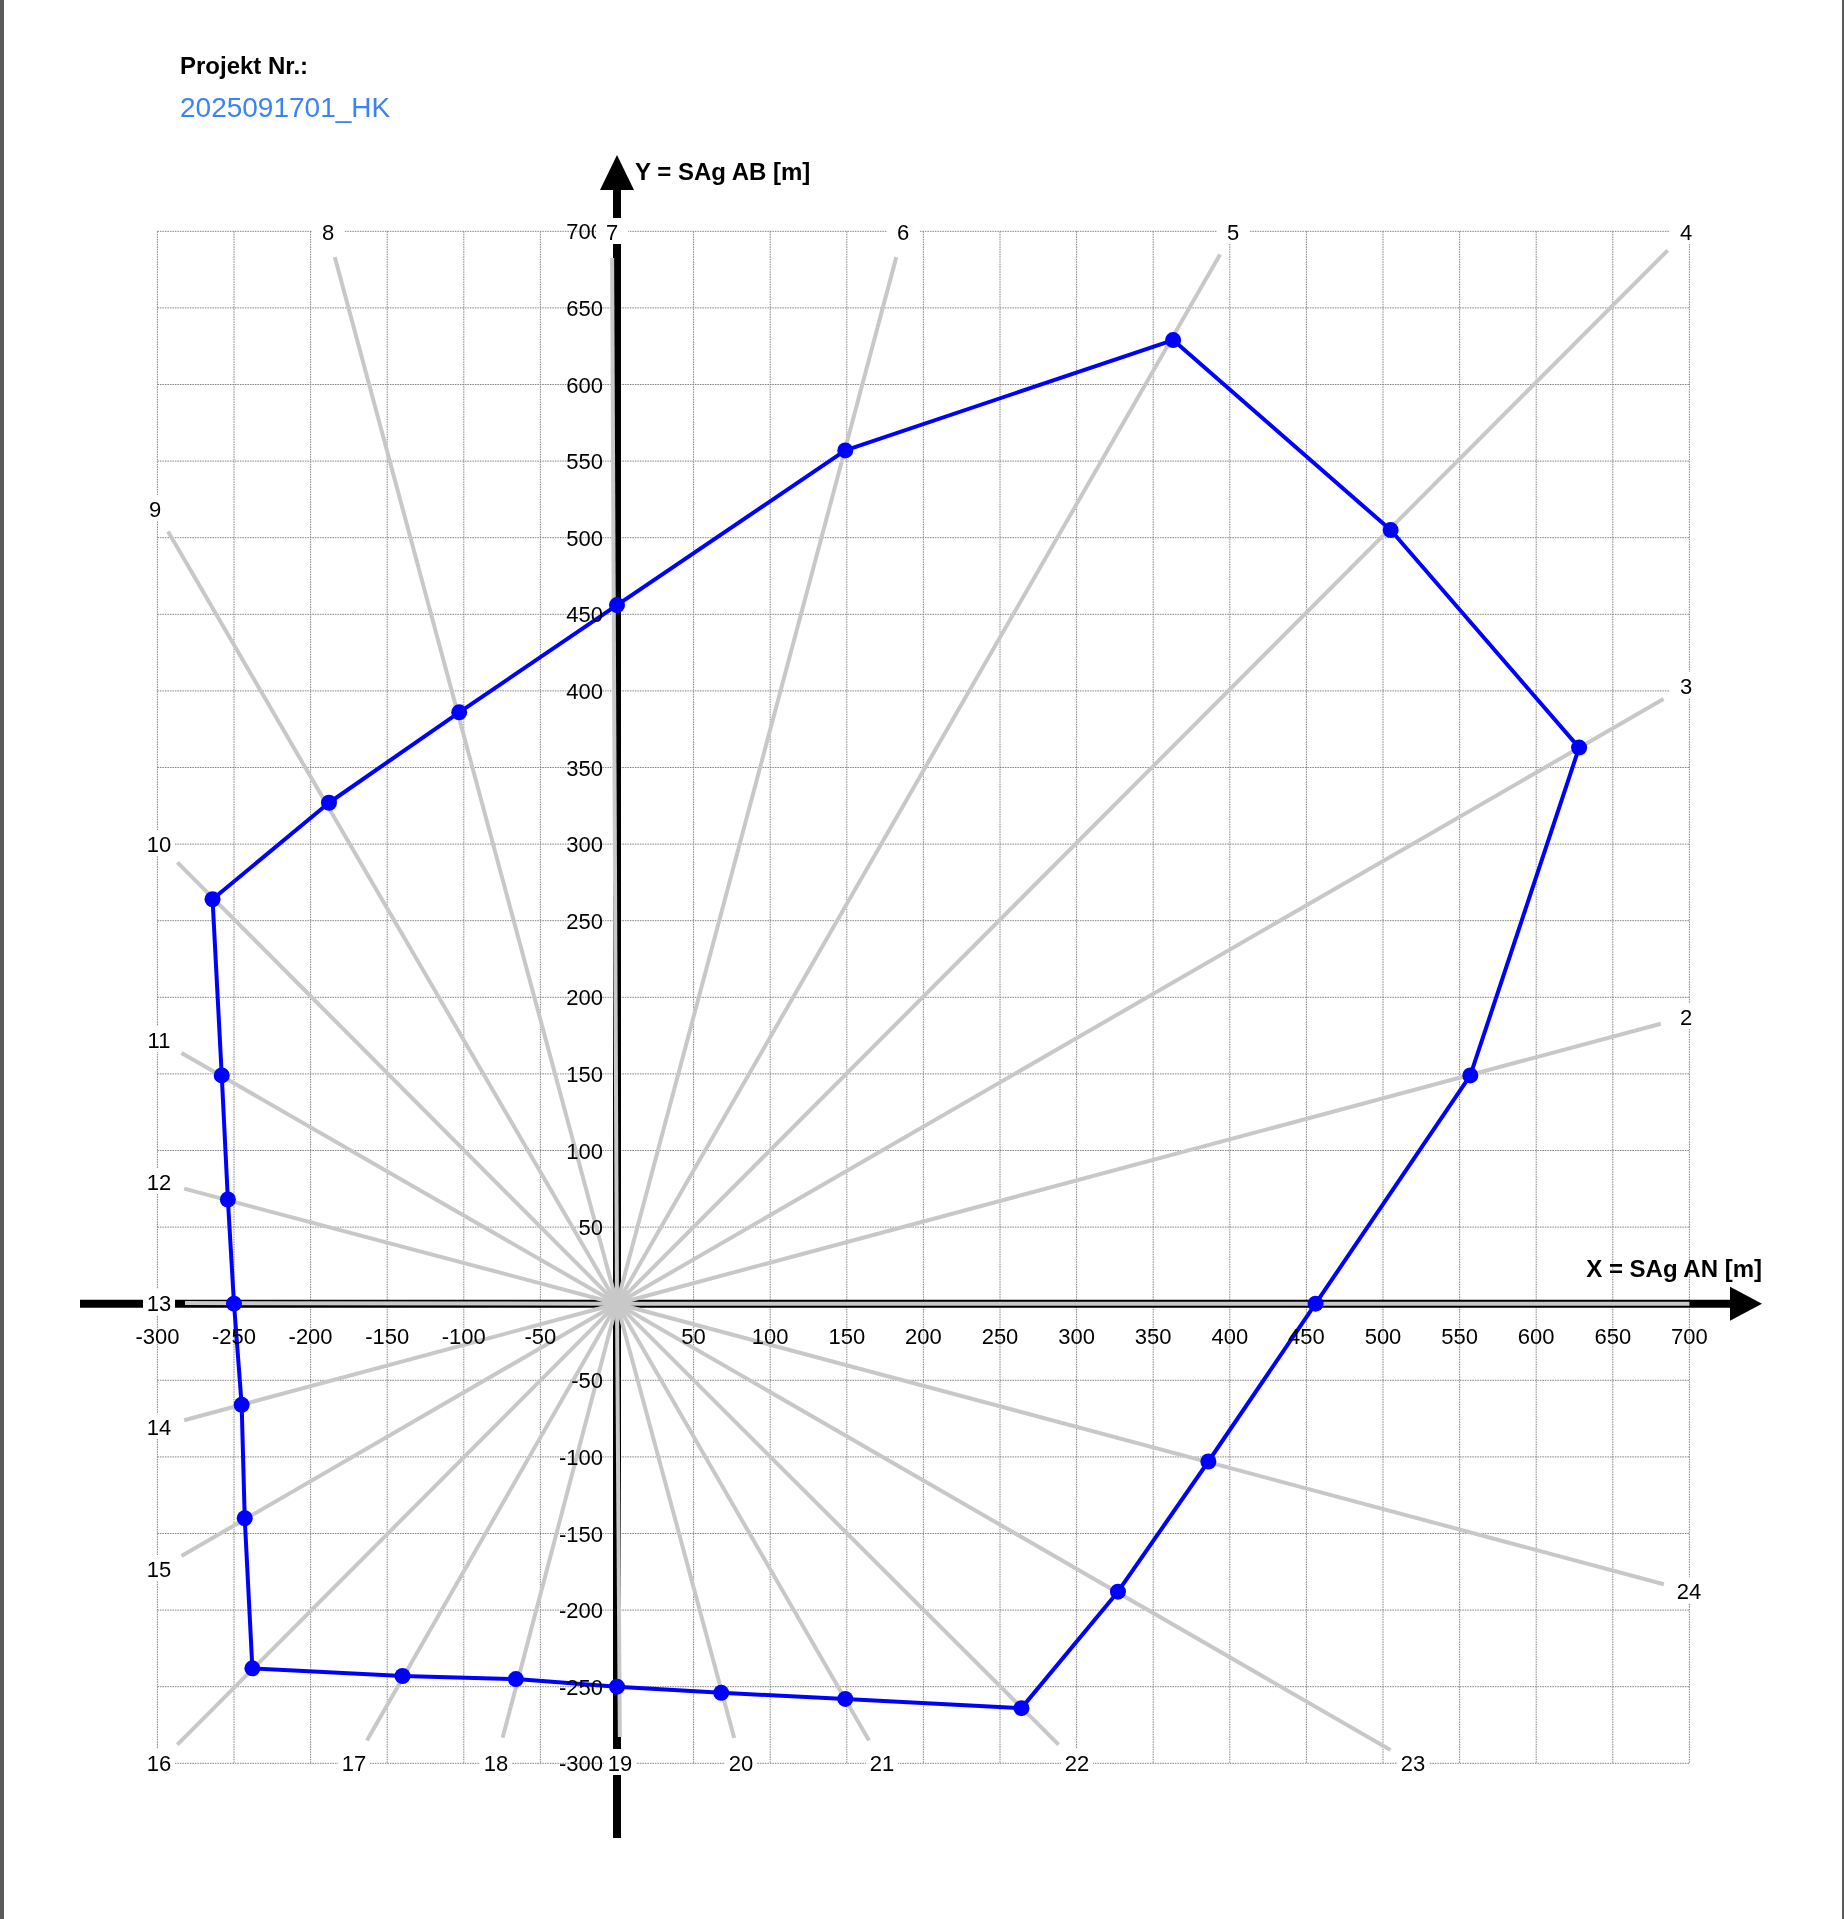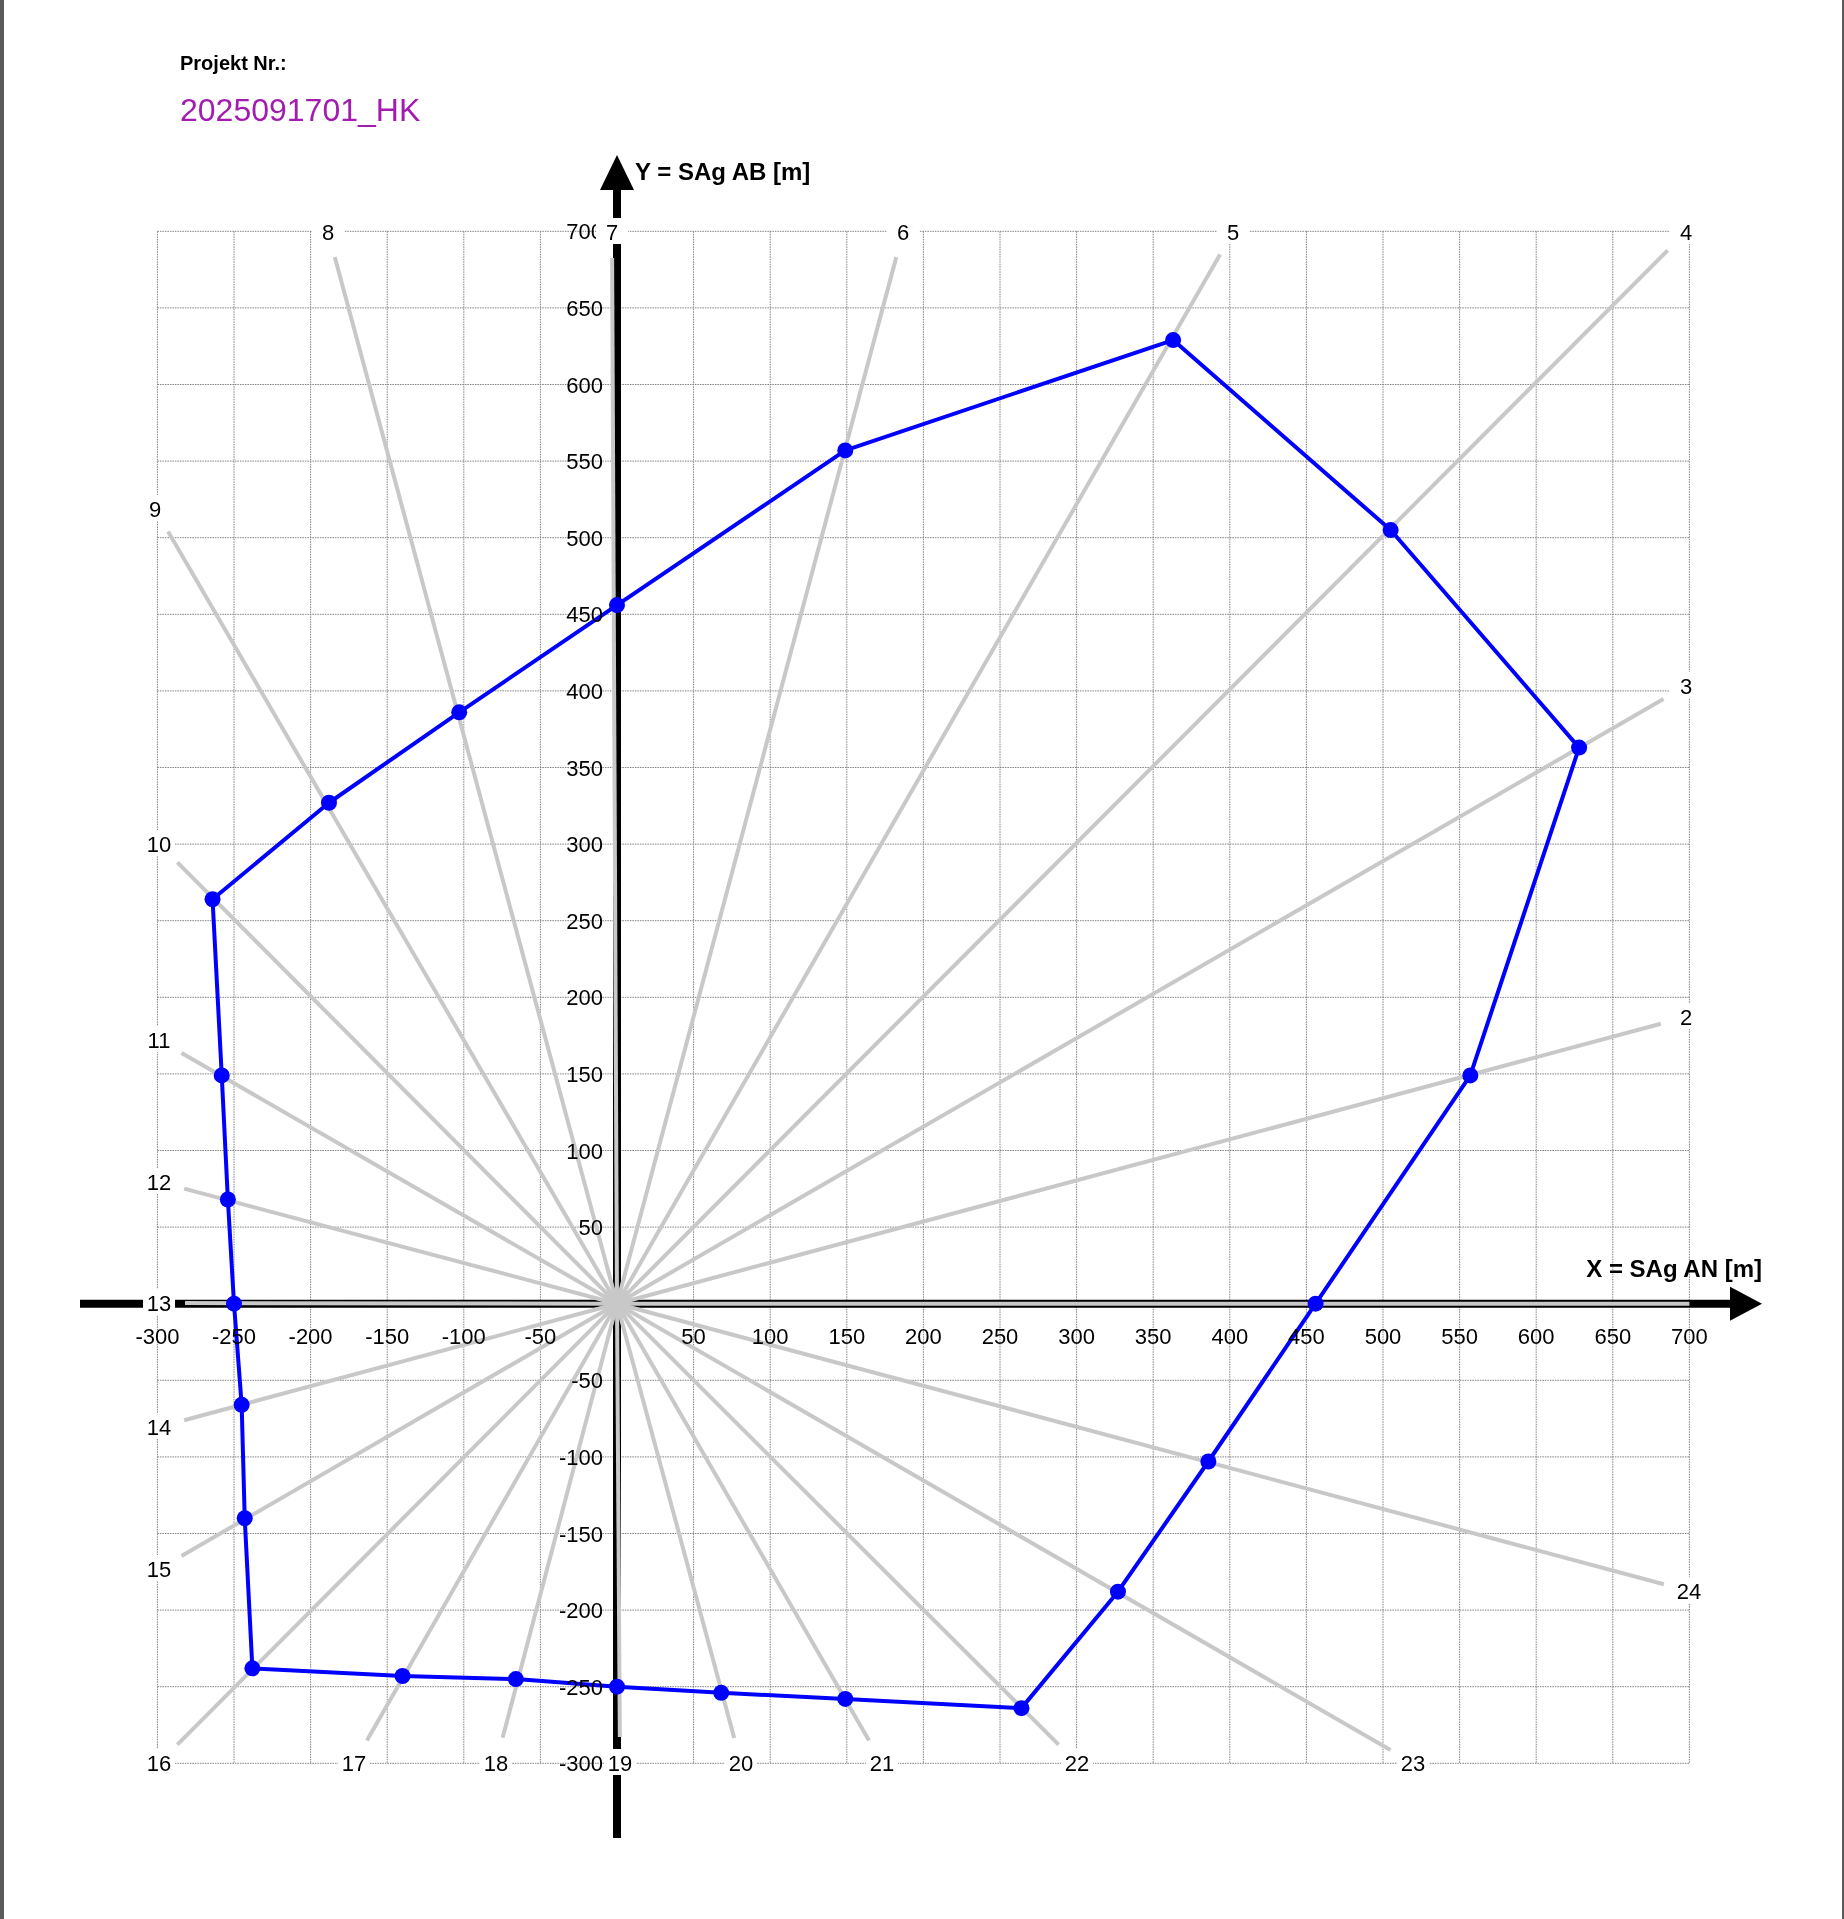--- a/index.html
+++ b/index.html
@@ -1,20 +1,20 @@
 <!DOCTYPE html>
 <html><head>
 <meta charset="utf-8">
 <style>
   html, body { margin: 0; padding: 0; background: #ffffff; }
   body { width: 1844px; height: 1919px; position: relative; overflow: hidden; font-family: "Liberation Sans", sans-serif; }
   .frame-left { position: absolute; left: 0; top: 0; width: 4px; height: 1919px; background: #5a5a5a; }
   .frame-right { position: absolute; right: 0; top: 0; width: 2px; height: 1919px; background: #5a5a5a; }
-  .project-label { position: absolute; left: 180px; top: 52px; font-size: 20px; font-weight: bold; color: #000; }
-  .project-value { position: absolute; left: 180px; top: 92px; font-size: 32px; color: #a21caf; }
+  .project-label { position: absolute; left: 180px; top: 52px; font-size: 24px; font-weight: bold; color: #000; }
+  .project-value { position: absolute; left: 180px; top: 92px; font-size: 28px; color: #3b82f6; }
   #plot { position: absolute; left: 0; top: 0; }
   svg text { font-family: "Liberation Sans", sans-serif; }
 </style>
 </head>
 <body>
 
 <div class="frame-left"></div>
 <div class="frame-right"></div>
 
 <div class="project-label">Projekt Nr.:</div>

